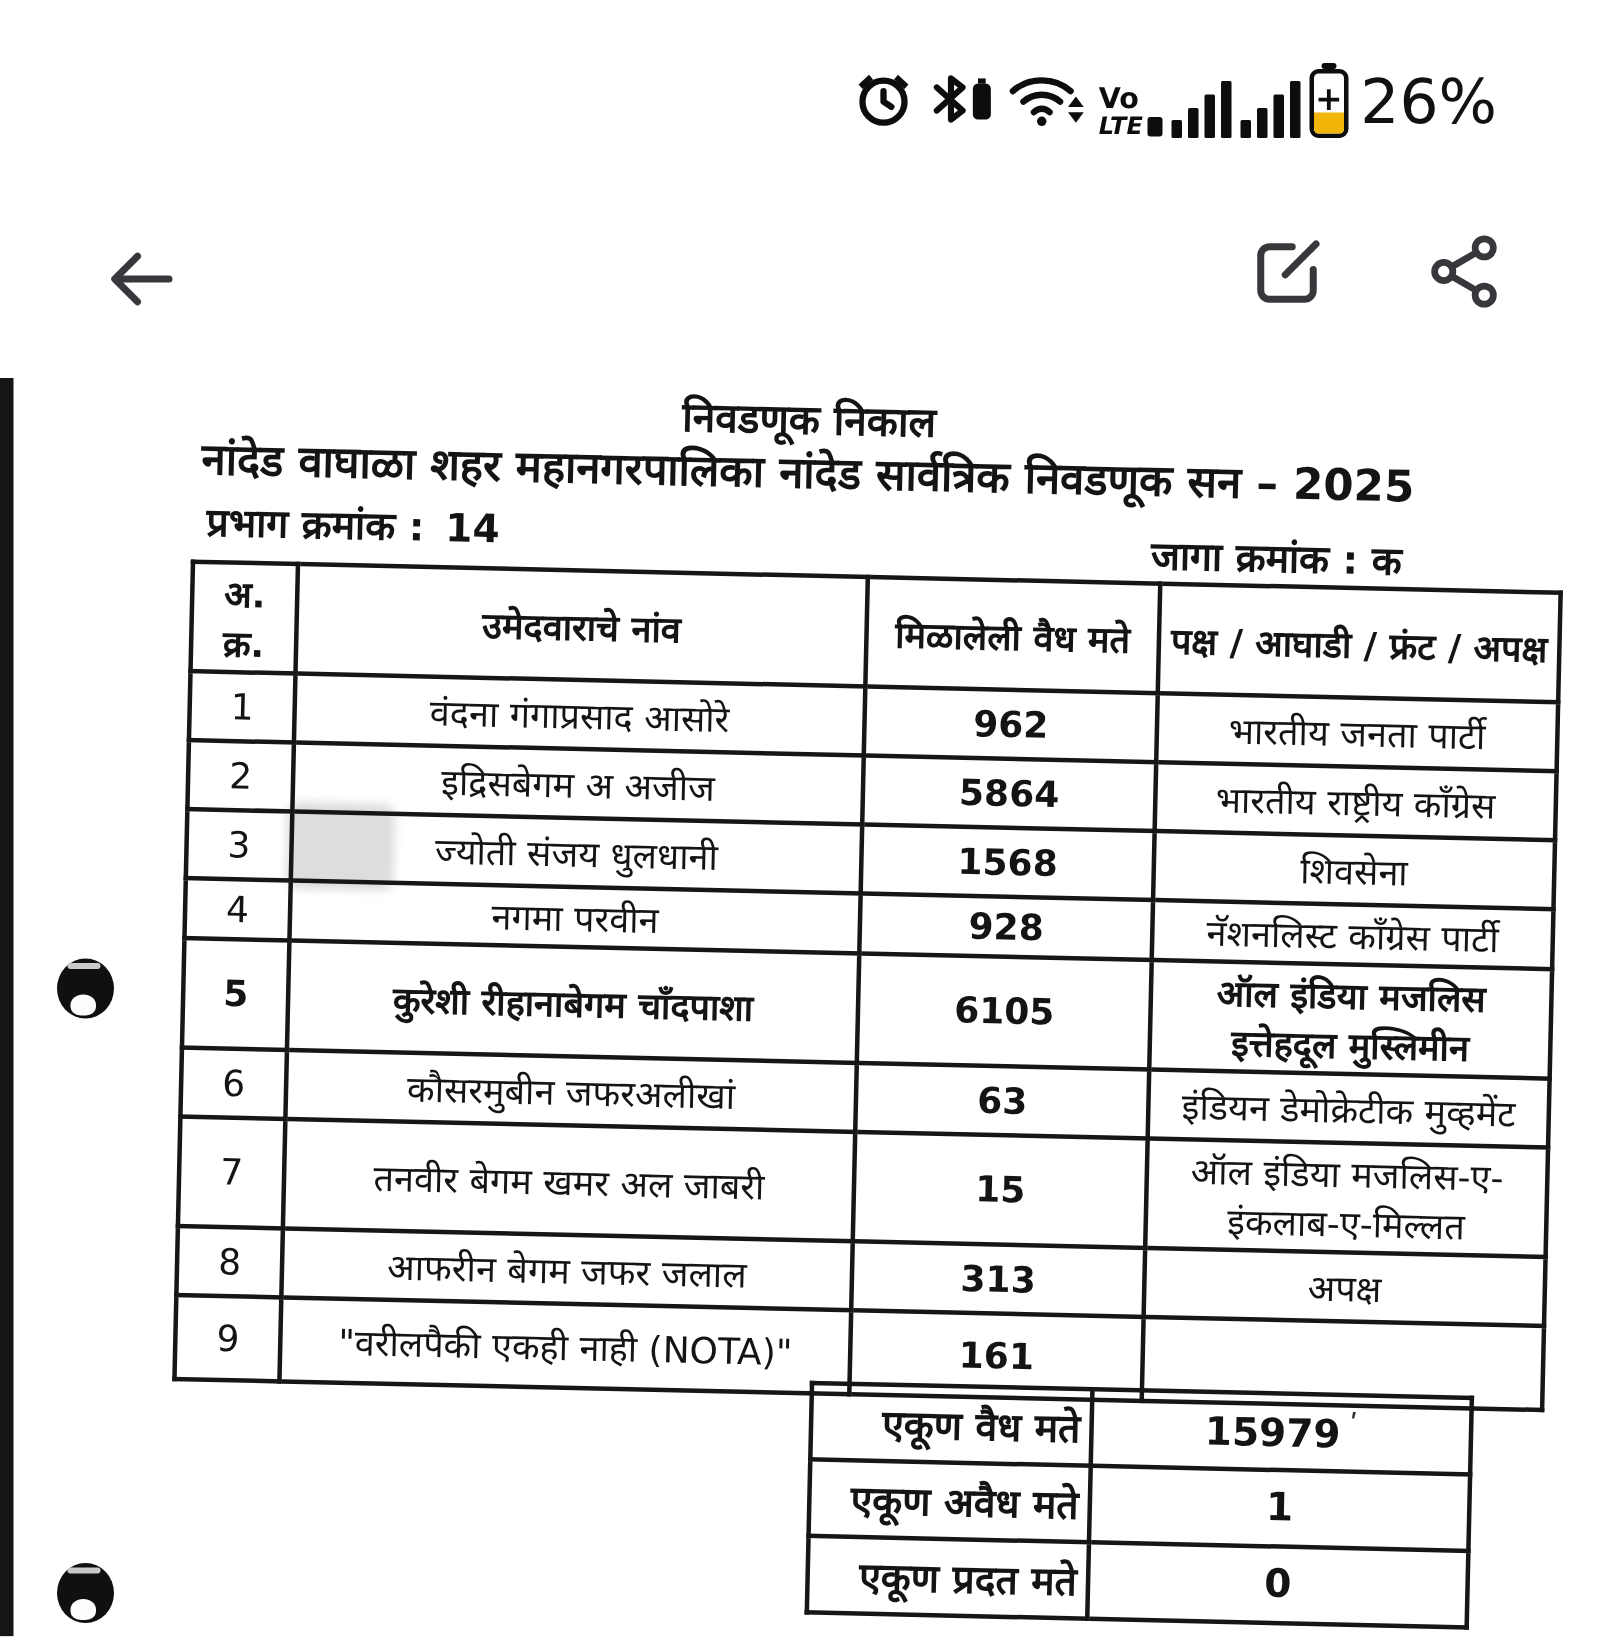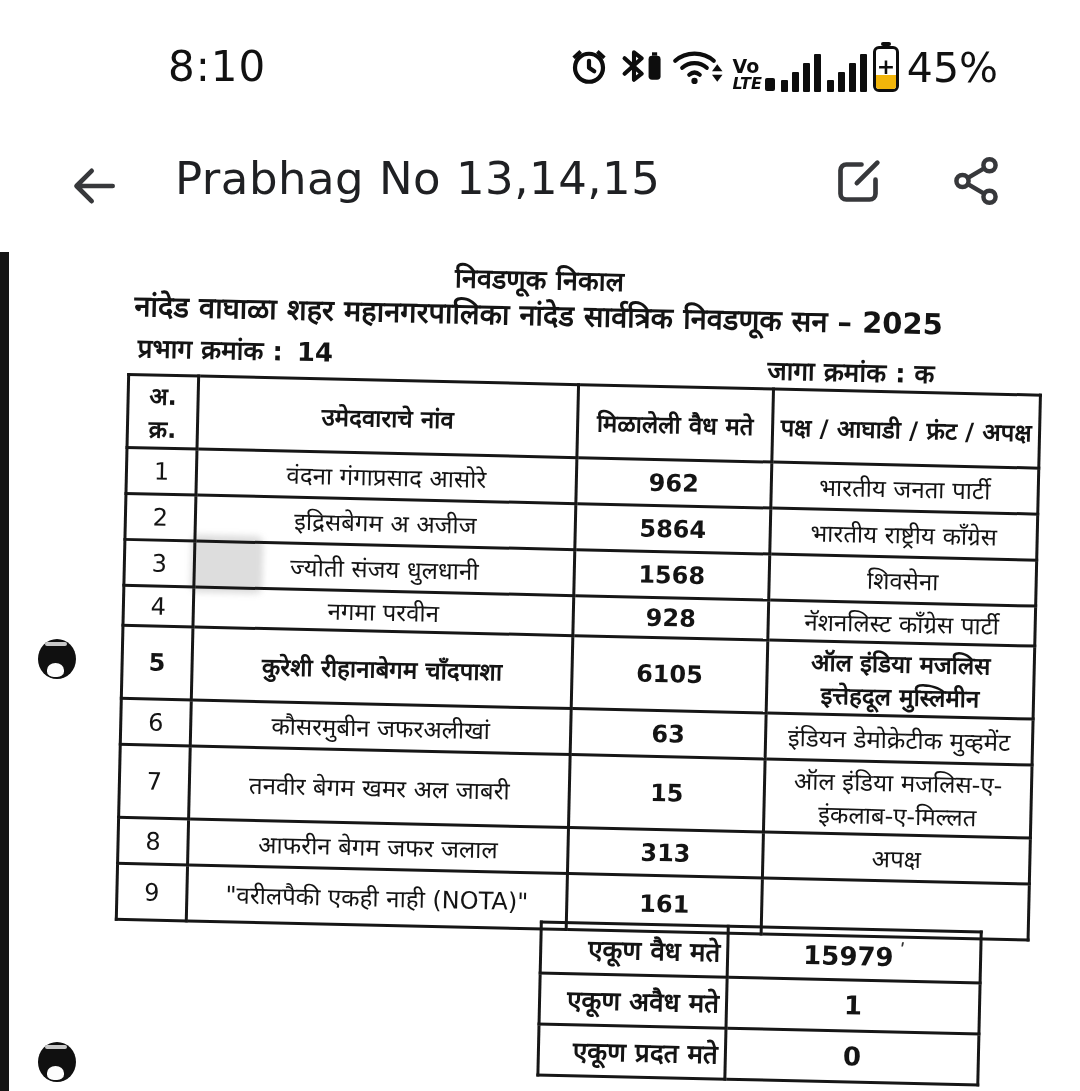--- a/index.html
+++ b/index.html
@@ -66,21 +66,20 @@
   svg .stroke { fill:none; stroke:#0d0d0d; stroke-width:2.4; stroke-linecap:round; stroke-linejoin:round; }
   svg .fillblk { fill:#0d0d0d; }
   .appbar svg .stroke { stroke:#37383b; stroke-width:2; }
 </style>
 </head>
 <body>
 
 <div class="screen">
 
   <div class="statusbar">
-    <div class="sb-time">8:10</div>
     <div class="sb-icons">
       <span>
         <svg width="42" height="44" viewBox="0 0 24 24">
           <circle class="stroke" cx="12" cy="13" r="8"></circle>
           <path class="stroke" d="M12 9v4l3 2"></path>
           <path class="fillblk" d="M2.5 6.5 L6.5 2.8 L8 4.6 L4 8.2 Z"></path>
           <path class="fillblk" d="M21.5 6.5 L17.5 2.8 L16 4.6 L20 8.2 Z"></path>
         </svg>
       </span>
       <span>
@@ -116,31 +115,30 @@
       <span class="sig">
         <i style="height:12px"></i>
           <i style="height:20px"></i>
           <i style="height:29px"></i>
           <i style="height:38px"></i>
       </span>
       <span class="batt">
         <span class="batt-fill"></span>
         <span class="batt-plus">+</span>
       </span>
-      <span class="sb-pct">45%</span>
+      <span class="sb-pct">26%</span>
     </div>
   </div>
 
   <div class="appbar">
     <div class="back-btn">
       <svg width="60" height="56" viewBox="0 0 24 24">
         <path class="stroke" d="M20 12 H5 M11 5.5 L4.5 12 L11 18.5"></path>
       </svg>
     </div>
-    <div class="app-title">Prabhag No 13,14,15</div>
     <div class="icon-btn edit-btn">
       <svg width="56" height="56" viewBox="0 0 24 24">
         <path class="stroke" d="M13.5 4.5 H7 a2.5 2.5 0 0 0 -2.5 2.5 v10 a2.5 2.5 0 0 0 2.5 2.5 h10 a2.5 2.5 0 0 0 2.5 -2.5 V11"></path>
         <path class="stroke" d="M20.3 3.7 L11.5 12.5"></path>
       </svg>
     </div>
     <div class="icon-btn share-btn">
       <svg width="56" height="54" viewBox="0 0 24 24">
         <circle class="stroke" cx="18" cy="5" r="2.7"></circle>
         <circle class="stroke" cx="6" cy="12" r="2.7"></circle>

